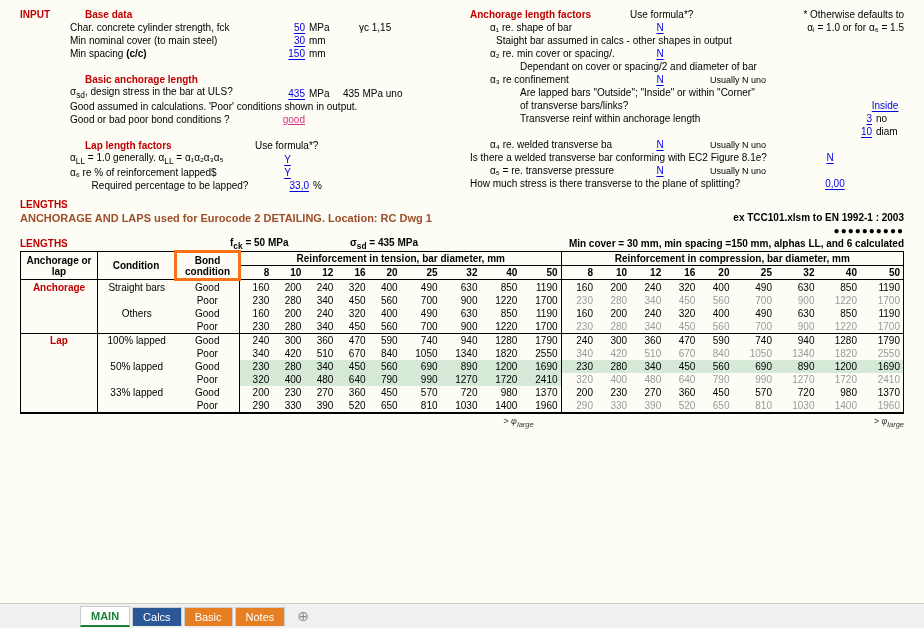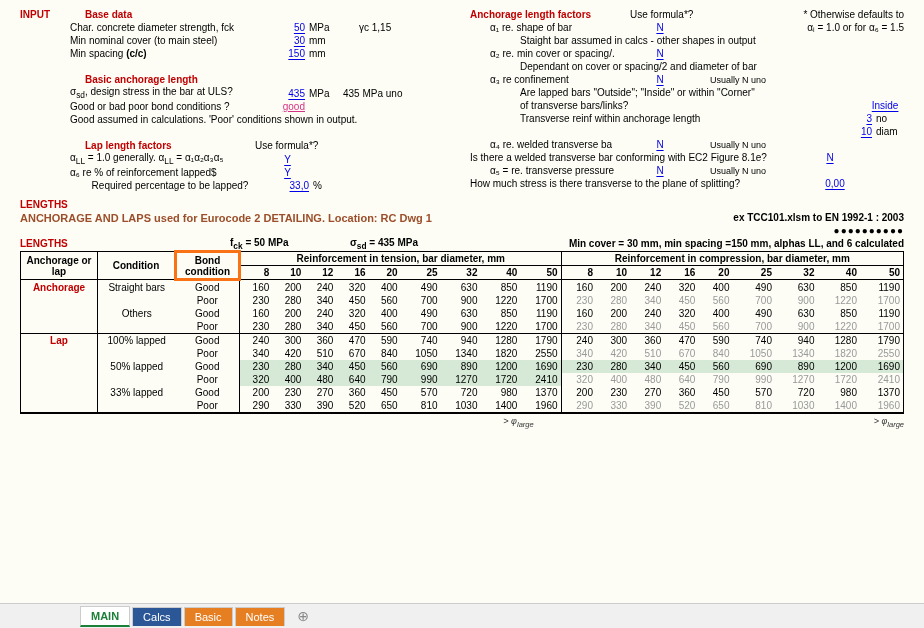--- a/index.html
+++ b/index.html
@@ -74,21 +74,21 @@
 
 <div class="sheet">
 
   <div class="columns">
     <div class="left-col">
       <div class="row">
         <span class="red bold" style="width:65px">INPUT</span>
         <span class="darkred bold">Base data</span>
       </div>
       <div class="row indent1">
-        <span class="label" style="width:200px">Char. concrete diameter strength, fck</span>
+        <span class="label" style="width:200px">Char. concrete cylinder strength, fck</span>
         <span class="link inputcol">50</span>
         <span class="unit">MPa</span>
         <span style="margin-left:20px">γc  1,15</span>
       </div>
       <div class="row indent1">
         <span class="label" style="width:200px">Min nominal cover (to main steel)</span>
         <span class="link inputcol">30</span>
         <span class="unit">mm</span>
       </div>
       <div class="row indent1">
@@ -100,25 +100,25 @@
       <div class="row" style="margin-left:65px">
         <span class="darkred bold">Basic anchorage length</span>
       </div>
       <div class="row indent1">
         <span class="label" style="width:200px"><span>σ</span><sub>sd</sub><span>, design stress in the bar at ULS?</span></span>
         <span class="link inputcol">435</span>
         <span class="unit">MPa</span>
         <span style="margin-left:4px">435 MPa uno</span>
       </div>
       <div class="row indent1">
+        <span>Good assumed in calculations. 'Poor' conditions shown in output.</span>
+      </div>
+      <div class="row indent1">
         <span class="label" style="width:200px">Good or bad poor bond conditions ?</span>
         <span class="inputcol" style="color:#d63384;text-decoration:underline">good</span>
-      </div>
-      <div class="row indent1">
-        <span>Good assumed in calculations. 'Poor' conditions shown in output.</span>
       </div>
       <div class="row" style="height:8px"></div>
       <div class="row" style="margin-left:65px">
         <span class="darkred bold" style="width:170px;display:inline-block">Lap length factors</span>
         <span>Use formula*?</span>
       </div>
       <div class="row indent1">
         <span class="label" style="width:200px">α<sub>LL</sub><span> = 1.0 generally.  α</span><sub>LL</sub><span> = α₁α₂α₃α₅</span></span>
         <span class="link inputcol" style="text-align:center">Y</span>
       </div>
@@ -140,21 +140,21 @@
         <span style="flex:1"></span>
         <span>* Otherwise defaults to</span>
       </div>
       <div class="row">
         <span style="width:160px;display:inline-block;margin-left:20px">α₁ re. shape of bar</span>
         <span class="link" style="width:20px;display:inline-block;text-align:center">N</span>
         <span style="flex:1"></span>
         <span>αᵢ = 1.0 or for α₆ = 1.5</span>
       </div>
       <div class="row">
-        <span style="margin-left:50px">Staight bar assumed in calcs - other shapes in output</span>
+        <span style="margin-left:26px">Staight bar assumed in calcs - other shapes in output</span>
       </div>
       <div class="row">
         <span style="width:160px;display:inline-block;margin-left:20px">α₂ re. min cover or spacing/.</span>
         <span class="link" style="width:20px;display:inline-block;text-align:center">N</span>
       </div>
       <div class="row">
         <span style="margin-left:50px">Dependant on cover or spacing/2 and diameter of bar</span>
       </div>
       <div class="row">
         <span style="width:160px;display:inline-block;margin-left:20px">α₃ re confinement</span>

